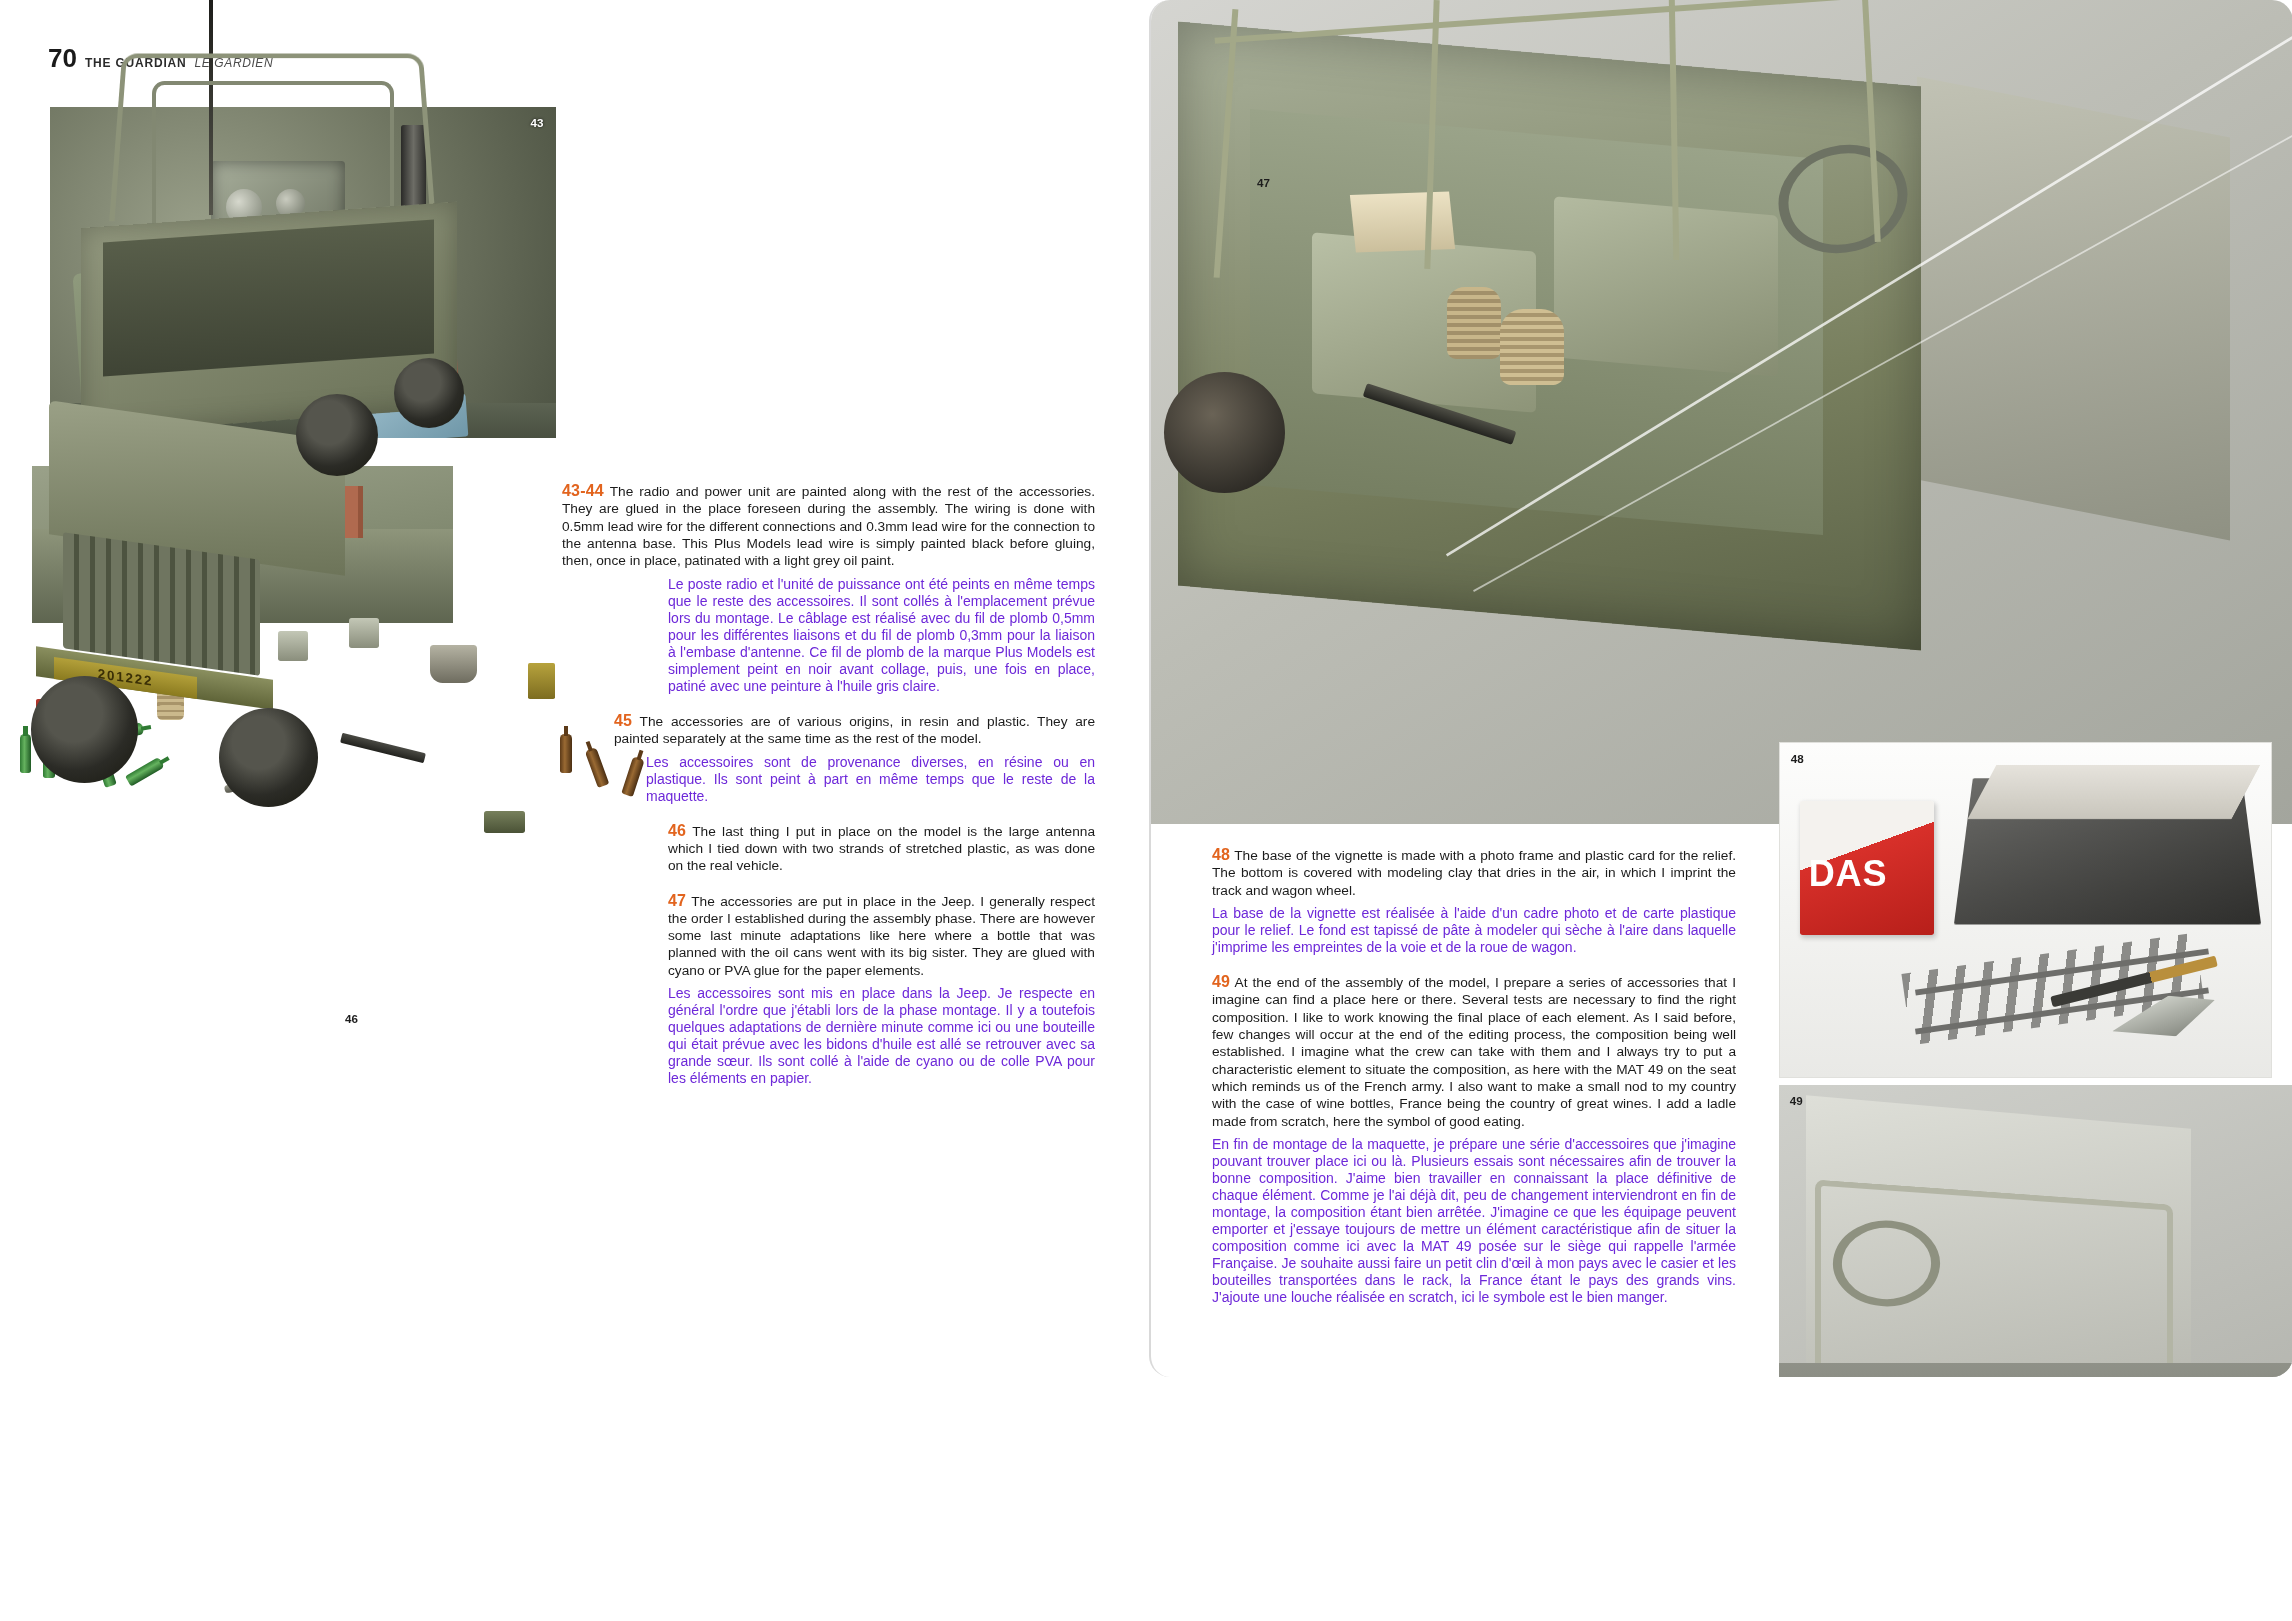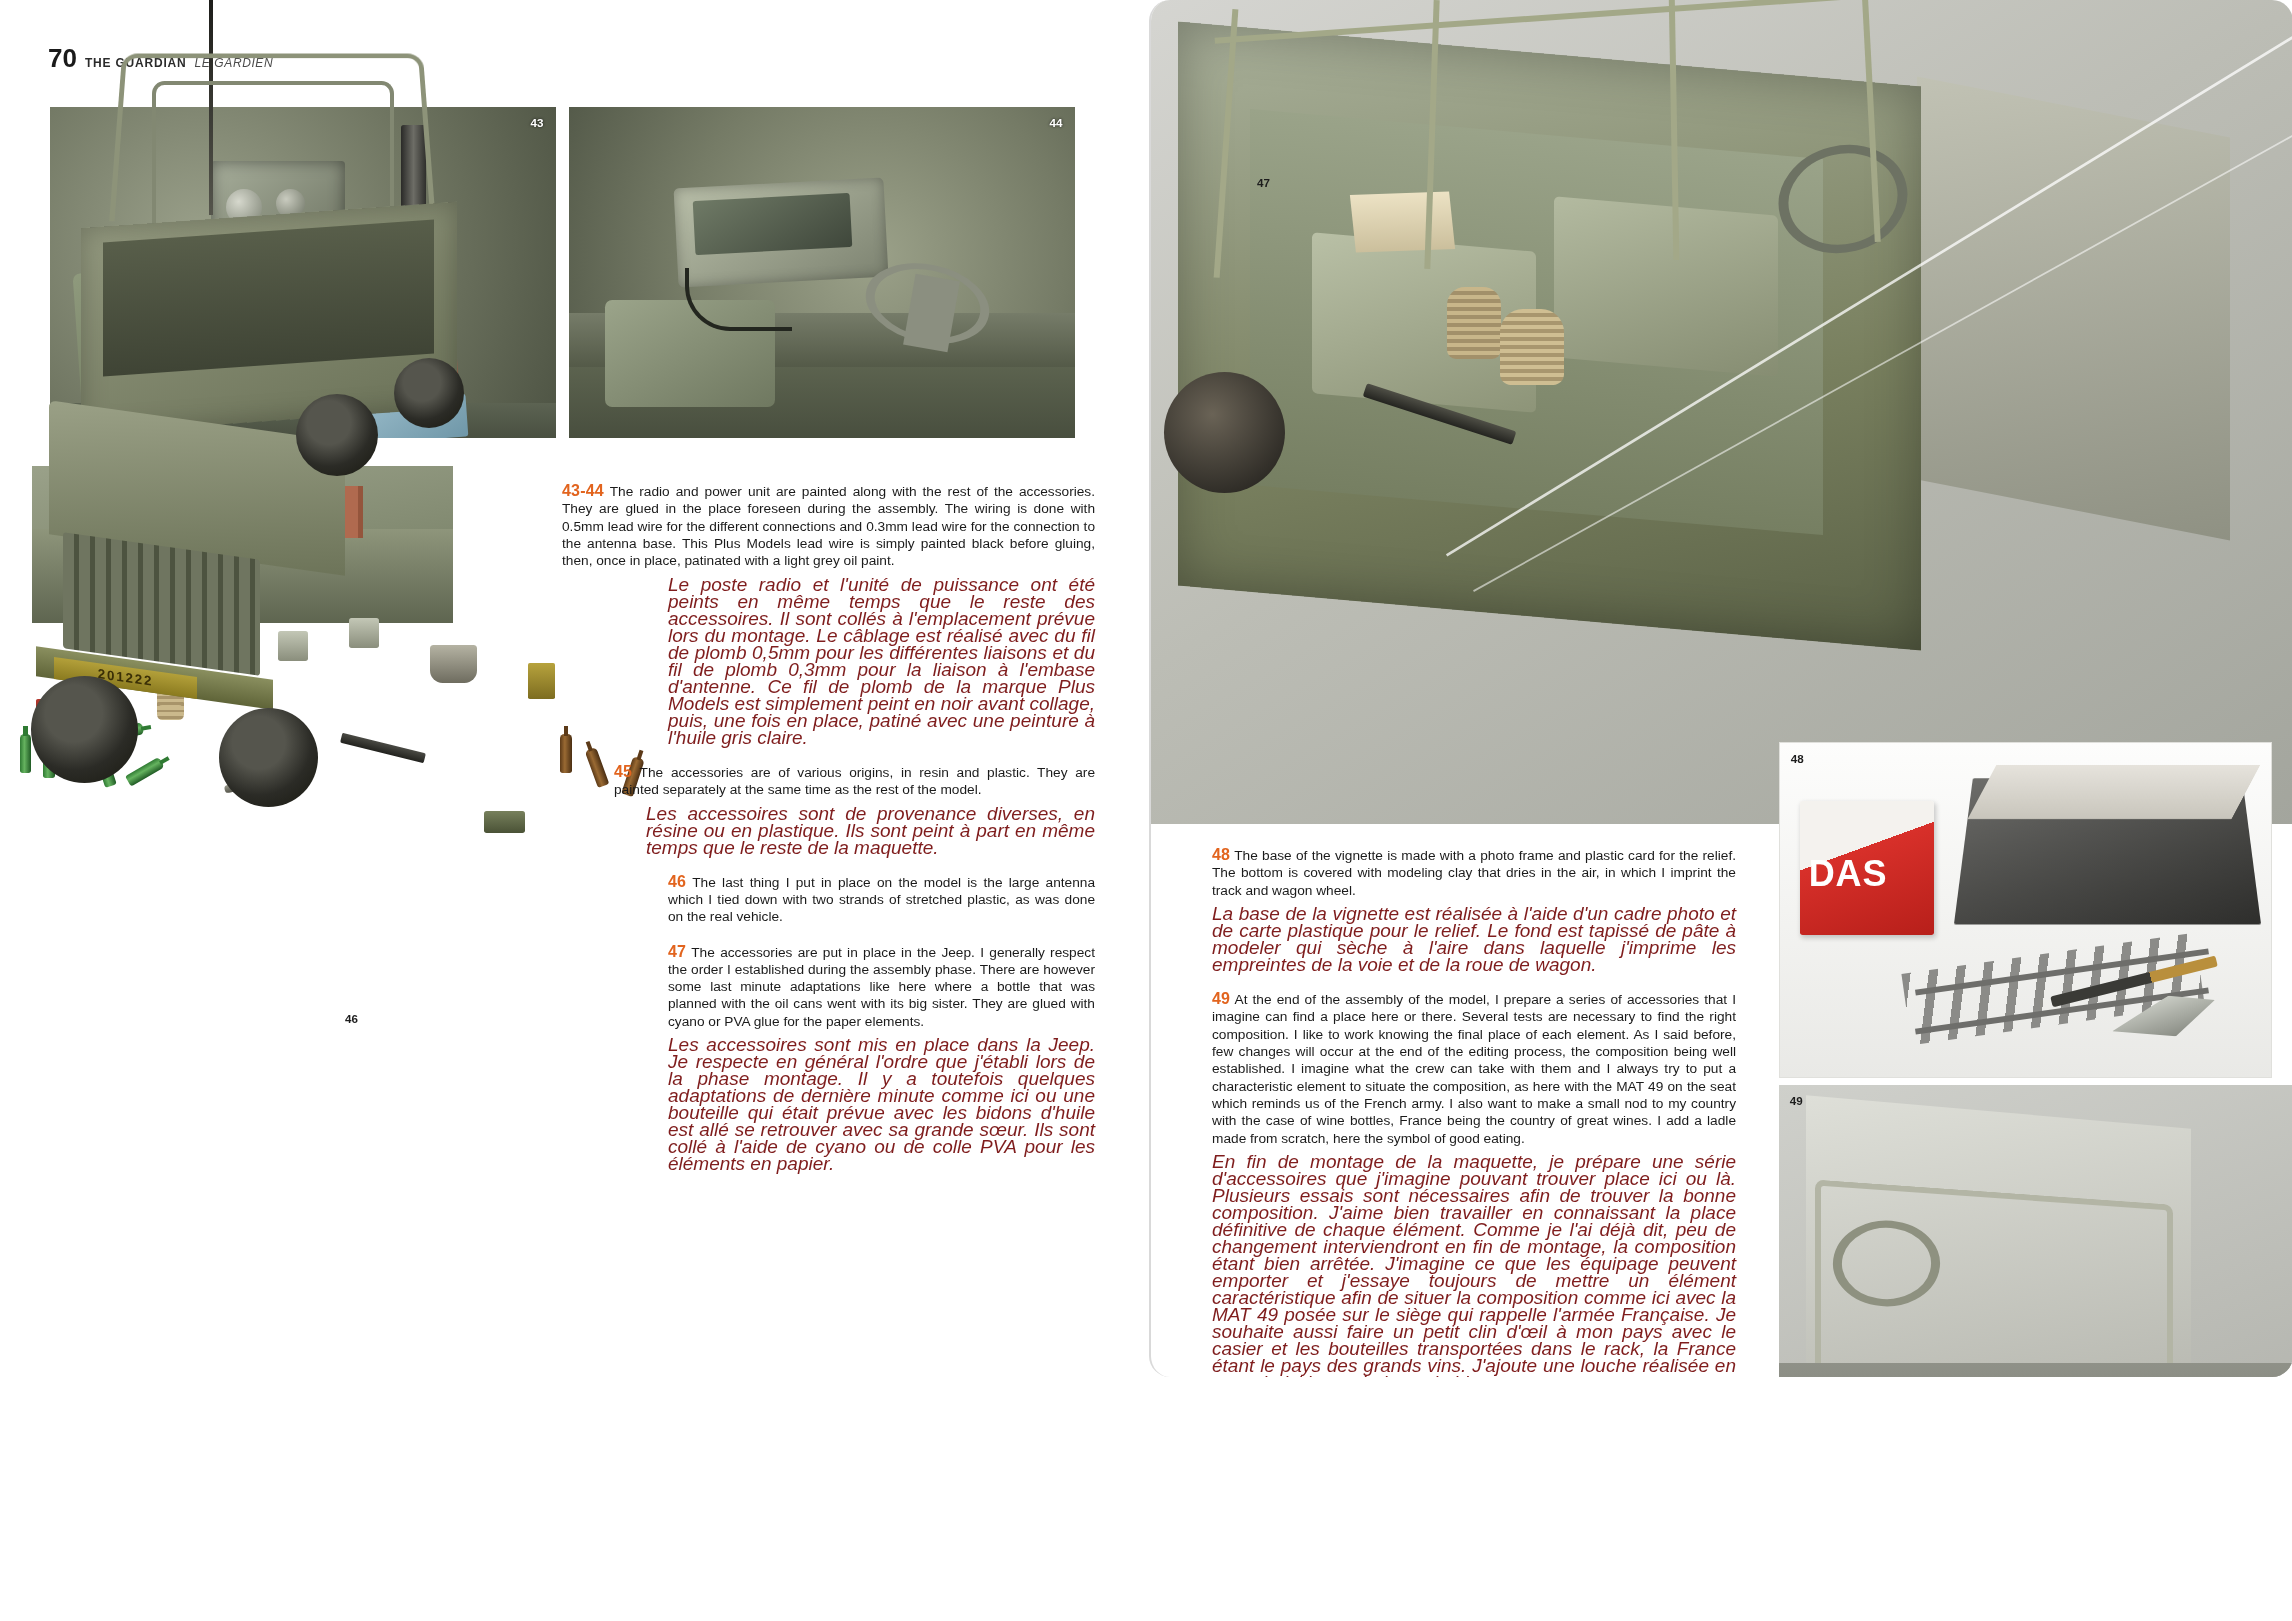--- a/index.html
+++ b/index.html
@@ -41,22 +41,22 @@
   
   .col { position: absolute; }
   p.en {
     margin: 0 0 0 0;
     font-size: 13.7px; line-height: 17.3px;
     color: #1b1b1b; text-align: justify;
     font-family: "Liberation Sans", sans-serif;
   }
   p.fr {
     margin: 6.3px 0 0 0;
-    font-size: 19px; line-height: 17px;
-    color: #7f1d1d; text-align: justify; font-style: italic;
+    font-size: 14px; line-height: 17px;
+    color: #6d28d9; text-align: justify; 
   }
   .lead {
     color: #e2641e; font-weight: bold; font-size: 16px; letter-spacing: 0.2px;
   }
   .blk + .blk { margin-top: 17px; }
 
   
   .ph43 { left: 50px; top: 107px; width: 506px; height: 331px;
           background:
             radial-gradient(circle at 30% 40%, #9aa08a 0%, #6f7561 55%, #4d5343 100%),
@@ -276,31 +276,20 @@
       <div class="s r43-dial2"></div>
       <div class="s r43-knob"></div>
       <div class="s r43-cord"></div>
       <div class="s r43-post"></div>
       <div class="s r43-rust1"></div>
       <div class="s r43-rust2"></div>
       <div class="s r43-blue"></div>
       <div class="num" style="right:12.5px; top:9px;">43</div>
     </div>
 
-    <div class="photo ph44">
-      <div class="s r44-wall"></div>
-      <div class="s r44-dash"></div>
-      <div class="s r44-seat"></div>
-      <div class="s r44-box"></div>
-      <div class="s r44-boxface"></div>
-      <div class="s r44-cable"></div>
-      <div class="s r44-wheel"></div>
-      <div class="s r44-wheelspoke"></div>
-      <div class="num" style="right:12.5px; top:9px;">44</div>
-    </div>
 
     <div class="photo ph45">
       <div class="s p45-body"></div>
       <div class="s p45-crates"></div>
       <div class="s p45-red"></div>
     </div>
     <div style="position:absolute; left:54px; top:476px; font-size:11.6px; font-weight:bold; color:#1d1d1d;">45</div>
 
     <div class="acc" style="left:36px; top:699px;">
         <div class="crate-red"></div>

